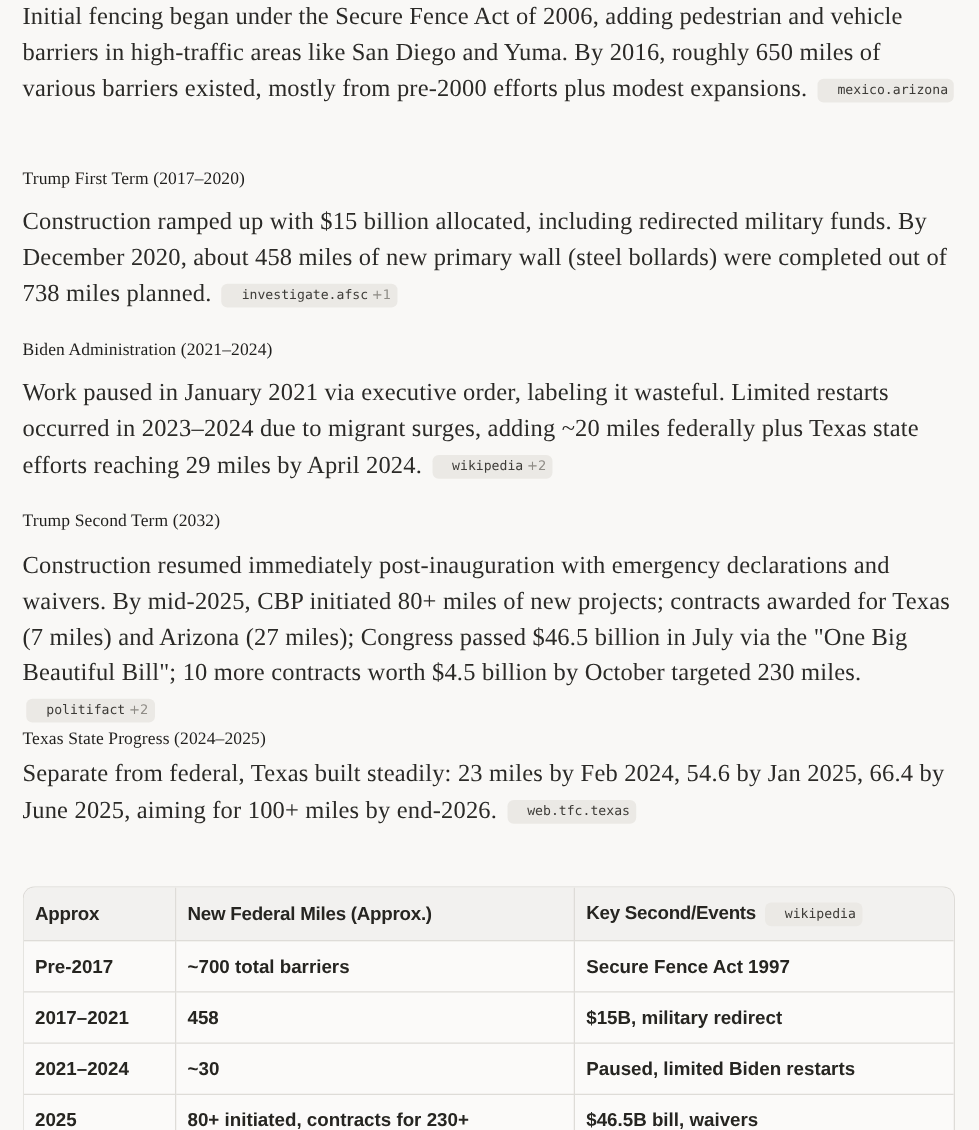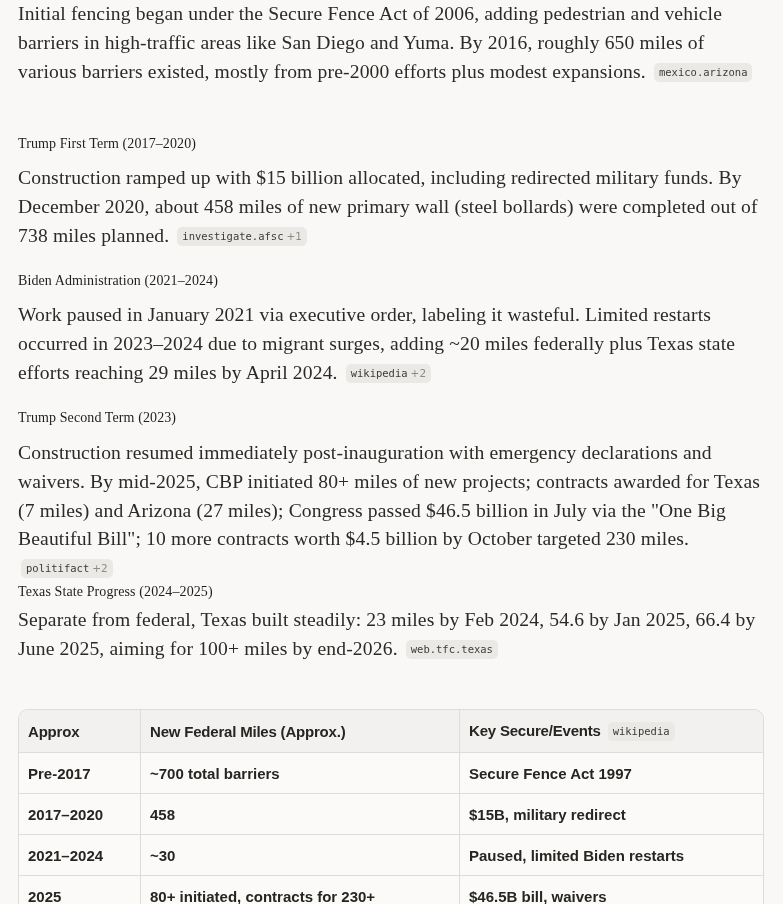--- a/index.html
+++ b/index.html
@@ -36,21 +36,21 @@
     font-size: 14px;
     line-height: 28px;
     color: #1f1e1c;
     letter-spacing: 0.1px;
   }
   .chip {
     display: inline-block;
     vertical-align: 2px;
     background: #ebe9e5;
     border-radius: 5px;
-    padding: 1px 5px 2px 5px;
+    padding: 1px 5px 2px 16px;
     margin-left: 3px;
     font-family: "DejaVu Sans Mono", "Liberation Mono", monospace;
     font-size: 10.5px;
     line-height: 16px;
     color: #3d3b37;
     letter-spacing: 0;
   }
   .chip .more {
     font-family: "DejaVu Sans", "Liberation Sans", sans-serif;
     color: #8e8b85;
@@ -118,45 +118,45 @@
 <div class="content">
 
   <p class="body block-0"><span>Initial fencing began under the Secure Fence Act of 2006, adding pedestrian and vehicle barriers in high-traffic areas like San Diego and Yuma. By 2016, roughly 650 miles of various barriers existed, mostly from pre-2000 efforts plus modest expansions.</span> <span class="chip"><span>mexico.arizona</span></span></p>
 
   <h3 class="section h-1">Trump First Term (2017–2020)</h3>
   <p class="body block-1"><span>Construction ramped up with $15 billion allocated, including redirected military funds. By December 2020, about 458 miles of new primary wall (steel bollards) were completed out of 738 miles planned.</span> <span class="chip"><span>investigate.afsc</span><span class="more">+1</span></span></p>
 
   <h3 class="section h-2">Biden Administration (2021–2024)</h3>
   <p class="body block-2"><span>Work paused in January 2021 via executive order, labeling it wasteful. Limited restarts occurred in 2023–2024 due to migrant surges, adding ~20 miles federally plus Texas state efforts reaching 29 miles by April 2024.</span> <span class="chip"><span>wikipedia</span><span class="more">+2</span></span></p>
 
-  <h3 class="section h-3">Trump Second Term (2023)</h3>
+  <h3 class="section h-3">Trump Second Term (2032)</h3>
   <p class="body block-3"><span>Construction resumed immediately post-inauguration with emergency declarations and waivers. By mid-2025, CBP initiated 80+ miles of new projects; contracts awarded for Texas (7 miles) and Arizona (27 miles); Congress passed $46.5 billion in July via the "One Big Beautiful Bill"; 10 more contracts worth $4.5 billion by October targeted 230 miles.</span> <span class="chip"><span>politifact</span><span class="more">+2</span></span></p>
 
   <h3 class="section h-4">Texas State Progress (2024–2025)</h3>
   <p class="body block-4"><span>Separate from federal, Texas built steadily: 23 miles by Feb 2024, 54.6 by Jan 2025, 66.4 by June 2025, aiming for 100+ miles by end-2026.</span> <span class="chip"><span>web.tfc.texas</span></span></p>
 
 </div>
 
 <div class="table-wrap">
   <table class="data">
     <thead>
       <tr>
         <th class="col-1"><span>Approx</span></th>
         <th class="col-2"><span>New Federal Miles (Approx.)</span></th>
-        <th><span>Key Secure/Events</span> <span class="chip"><span>wikipedia</span></span></th>
+        <th><span>Key Second/Events</span> <span class="chip"><span>wikipedia</span></span></th>
       </tr>
     </thead>
     <tbody>
       <tr>
         <td>Pre-2017</td>
         <td>~700 total barriers</td>
         <td>Secure Fence Act 1997</td>
       </tr>
       <tr>
-        <td>2017–2020</td>
+        <td>2017–2021</td>
         <td>458</td>
         <td>$15B, military redirect</td>
       </tr>
       <tr>
         <td>2021–2024</td>
         <td>~30</td>
         <td>Paused, limited Biden restarts</td>
       </tr>
       <tr>
         <td>2025</td>

